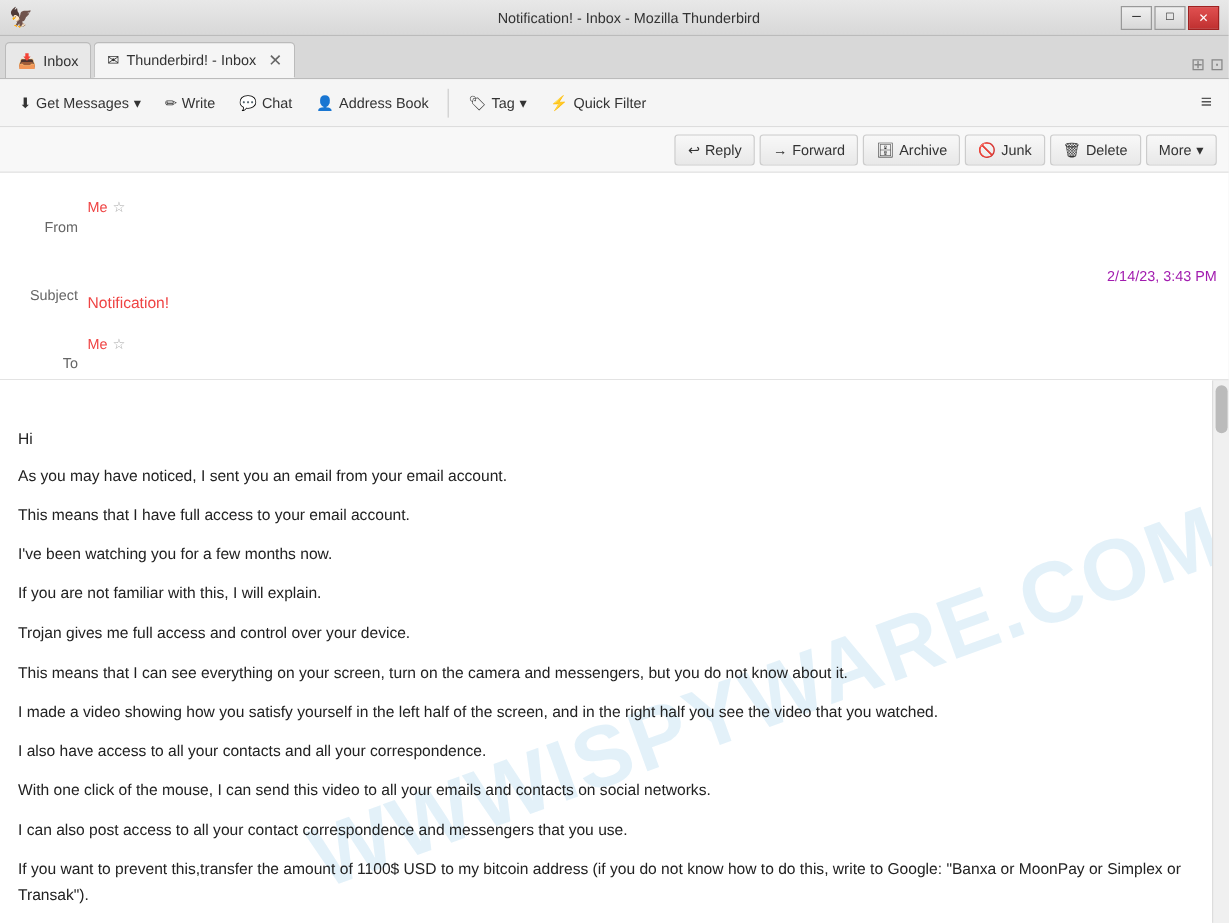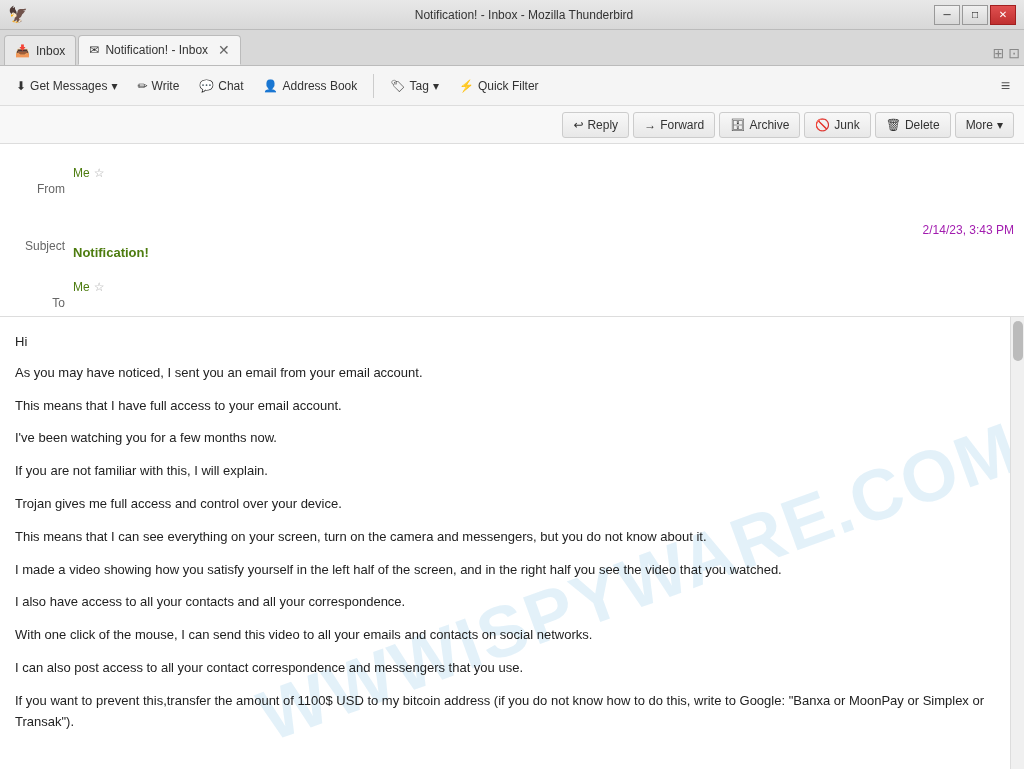--- a/index.html
+++ b/index.html
@@ -83,22 +83,22 @@
     .email-headers {
       background: #fff;
       border-bottom: 1px solid #ddd;
       padding: 4px 10px;
     }
     .header-row {
       display: flex; align-items: center; padding: 2px 0;
       font-size: 12px; min-height: 22px;
     }
     .header-label { color: #666; width: 55px; text-align: right; margin-right: 8px; flex-shrink: 0; margin-top: 32px; }
-    .header-value { color: #4d7c0f; }
-    .header-value.bold { font-weight: bold; font-size: 13px; margin-top: 45px; }
+    .header-value { color: #ef4444; }
+    .header-value.bold { font-weight: normal; font-size: 13px; margin-top: 45px; }
     .header-date { margin-left: auto; color: #a21caf; font-size: 12px; }
     .star-icon { color: #aaa; margin-left: 4px; }
 
     
     .email-body-wrapper {
       display: flex;
       height: calc(769px - 30px - 36px - 40px - 38px - 68px - 28px);
       overflow: hidden;
     }
     .email-body {
@@ -154,21 +154,21 @@
   </div>
 </div>
 
 <div class="tabs-bar">
   <div class="tab">
     <span>📥</span>
     <span>Inbox</span>
   </div>
   <div class="tab active">
     <span>✉</span>
-    <span>Notification! - Inbox</span>
+    <span>Thunderbird! - Inbox</span>
     <span class="tab-close">✕</span>
   </div>
   <div style="display:flex;align-items:flex-end;margin-left:auto;padding-bottom:4px;">
     <span style="font-size:14px;color:#888;margin-right:4px;">⊞</span>
     <span style="font-size:14px;color:#888;">⊡</span>
   </div>
 </div>
 
 <div class="toolbar">
   <button class="toolbar-btn">
@@ -243,21 +243,21 @@
   <div class="header-row">
     <span class="header-label">To</span>
     <span class="header-value">Me</span>
     <span class="star-icon">☆</span>
   </div>
 </div>
 
 <div class="email-body-wrapper">
   <div class="email-body">
     <div class="watermark">WWWISPYWARE.COM</div>
-    <div id="body-content" style="position:relative;z-index:1;">
+    <div id="body-content" style="position:relative;z-index:1;margin-top:24px;">
         <p style="margin-bottom: 10px;">Hi</p>
         <p>As you may have noticed, I sent you an email from your email account.</p>
         <p>This means that I have full access to your email account.</p>
         <p>I've been watching you for a few months now.</p>
         <p>If you are not familiar with this, I will explain.</p>
         <p>Trojan gives me full access and control over your device.</p>
         <p>This means that I can see everything on your screen, turn on the camera and messengers, but you do not know about it.</p>
         <p>I made a video showing how you satisfy yourself in the left half of the screen, and in the right half you see the video that you watched.</p>
         <p>I also have access to all your contacts and all your correspondence.</p>
         <p>With one click of the mouse, I can send this video to all your emails and contacts on social networks.</p>

